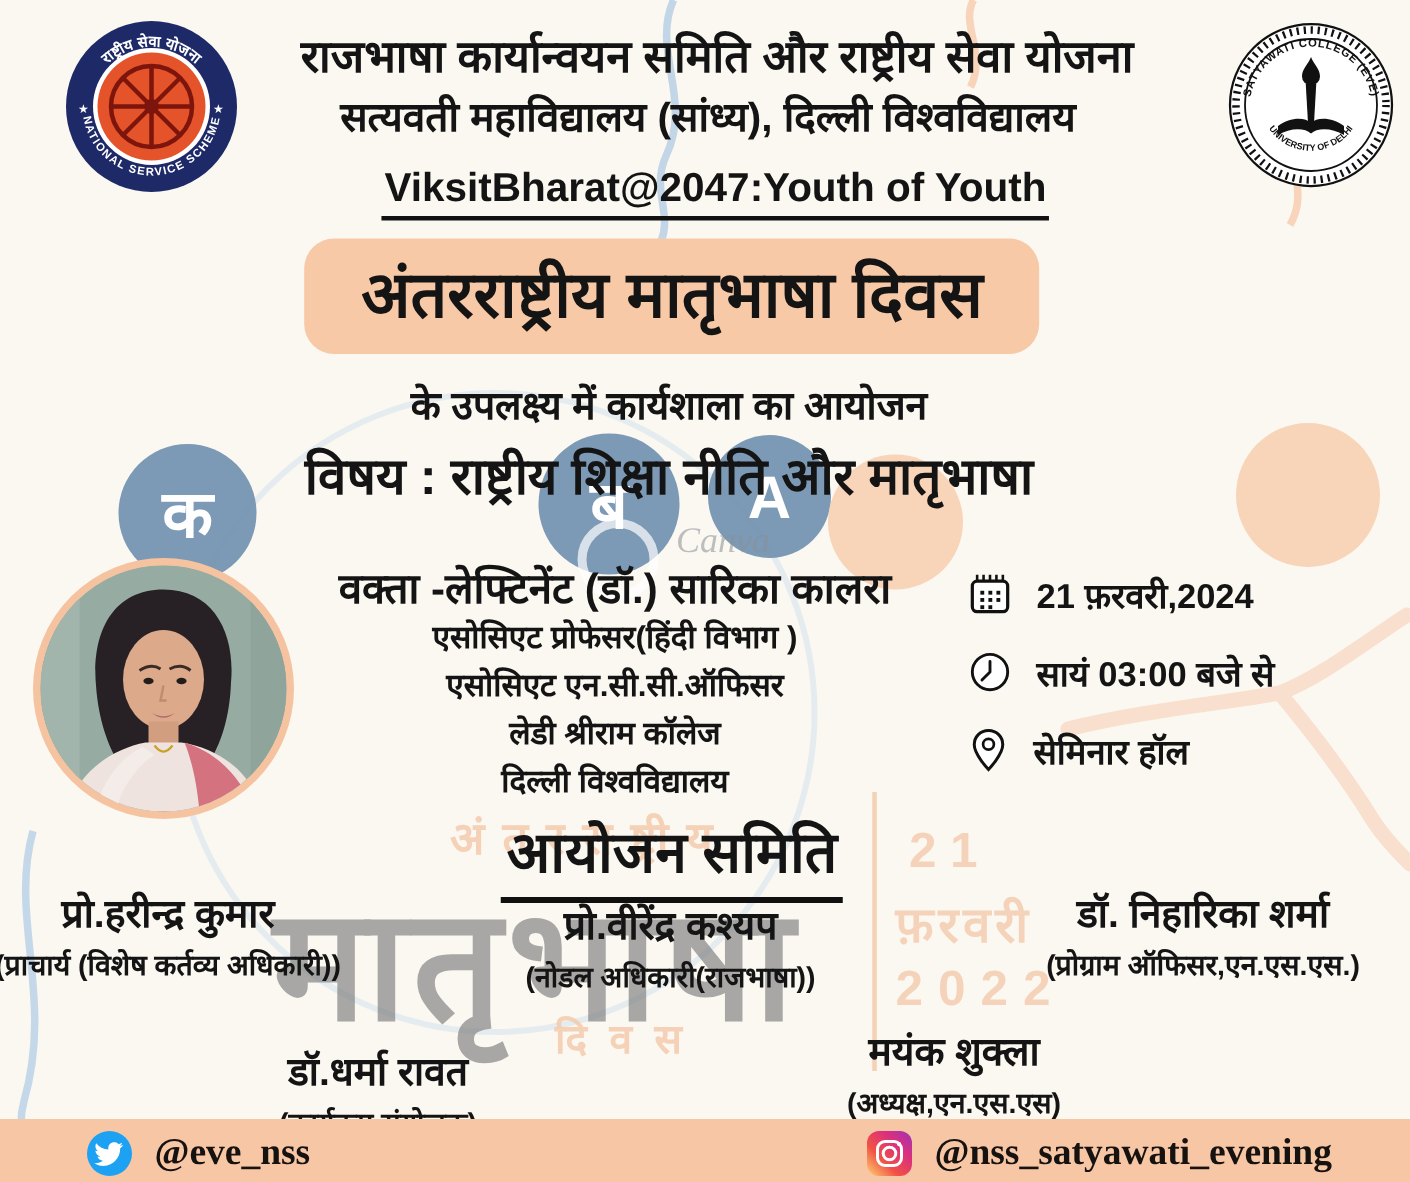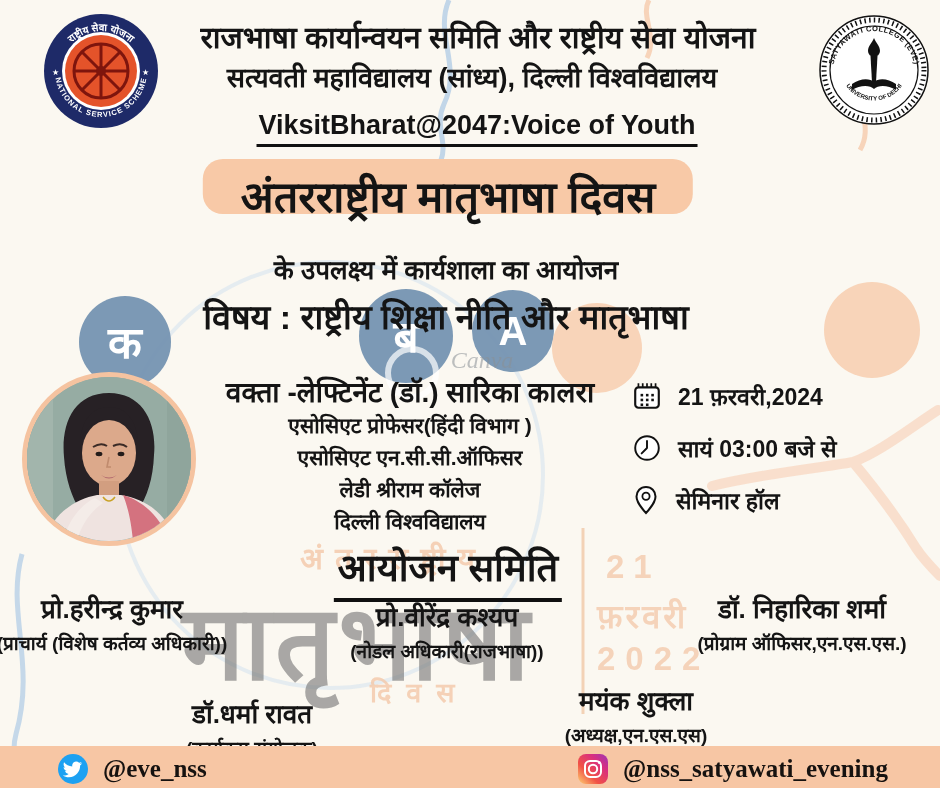--- a/index.html
+++ b/index.html
@@ -22,37 +22,37 @@
   .wm-divas { left:370px; top:673px; font-size:27px; letter-spacing:15px; opacity:.85; }
 
   
   .logo { position:absolute; z-index:2; }
   .org-line     { top:16px;  left:478px; font-size:30px; font-weight:800; z-index:2; }
   .college-line { top:58px;  left:472px; font-size:27px; font-weight:800; z-index:2; }
   .theme-line   { top:110px; left:477px; font-size:27px; font-weight:800; z-index:2;
                   border-bottom:3px solid #111; padding:0 2px 3px; }
 
   
-  .banner { top:159px; left:448px; height:55px; background:#F8C9A7; border-radius:20px;
+  .banner { top:159px; left:448px; height:77px; background:#F8C9A7; border-radius:20px;
             padding:0 38px; line-height:77px; font-size:43px; font-weight:800; z-index:2; }
   .occasion-line { top:251px; left:446px; font-size:26px; font-weight:700; z-index:2; }
   .subject-line  { top:293px; left:446px; font-size:34px; font-weight:800; z-index:2; }
 
   
   .speaker-photo { position:absolute; left:22px; top:372px; width:174px; height:174px;
                    border-radius:50%; border:5px solid #F5C3A0; overflow:hidden;
                    background:#96ACA3; z-index:2; }
   .speaker-photo svg { display:block; width:100%; height:100%; }
   .speaker-col { top:372px; left:410px; z-index:2; }
   .speaker-name { font-size:28px; font-weight:800; }
   .speaker-detail { font-size:21px; font-weight:700; line-height:32px; }
   .speaker-detail:first-of-type { margin-top:7px; }
 
   
-  .schedule { position:absolute; left:632px; top:380px; z-index:2; }
+  .schedule { position:absolute; left:645px; top:380px; z-index:2; }
   .sched-row { display:flex; align-items:center; gap:16px; margin-bottom:20px; }
   .sched-row .txt { font-size:23px; font-weight:800; white-space:nowrap; }
   .sched-icon { flex:0 0 auto; display:flex; }
 
   
   .committee-heading { top:540px; left:448px; font-size:38px; font-weight:800; z-index:2;
                        border-bottom:4px solid #101010; padding:0 4px 6px; }
   .member { z-index:2; }
   .member .name { font-size:26px; font-weight:800; }
   .member .role { font-size:19px; font-weight:600; margin-top:4px; }
@@ -139,21 +139,21 @@
     <text font-size="6" font-weight="bold" fill="#111111"><textPath href="#colBot" startOffset="50%" text-anchor="middle">UNIVERSITY OF DELHI</textPath></text>
     <g>
       <path d="M56 24 c-2 5 -6 8 -6 13 a6 6 0 0 0 12 0 c0 -5 -4 -8 -6 -13 z" fill="#111111"></path>
       <path d="M52.5 42 h7 l-1.5 26 h-4 z" fill="#111111"></path>
       <path d="M34 70 C42 64 52 64 56 68 C60 64 70 64 78 70 L78 76 C70 71 60 71 56 75 C52 71 42 71 34 76 Z" fill="#111111"></path>
     </g>
   </svg>
 
   <div class="ctr org-line">राजभाषा कार्यान्वयन समिति और राष्ट्रीय सेवा योजना</div>
   <div class="ctr college-line">सत्यवती महाविद्यालय (सांध्य), दिल्ली विश्वविद्यालय</div>
-  <div class="ctr theme-line">ViksitBharat@2047:Voice of Youth</div>
+  <div class="ctr theme-line">ViksitBharat@2047:Youth of Youth</div>
 
   <div class="ctr banner">
     <span>अंतरराष्ट्रीय मातृभाषा दिवस</span>
   </div>
   <div class="ctr occasion-line">के उपलक्ष्य में कार्यशाला का आयोजन</div>
   <div class="ctr subject-line">विषय : राष्ट्रीय शिक्षा नीति और मातृभाषा</div>
 
   <div class="speaker-photo">
     <svg viewBox="0 0 164 164">
       <rect width="164" height="164" fill="#96ACA3"></rect>

